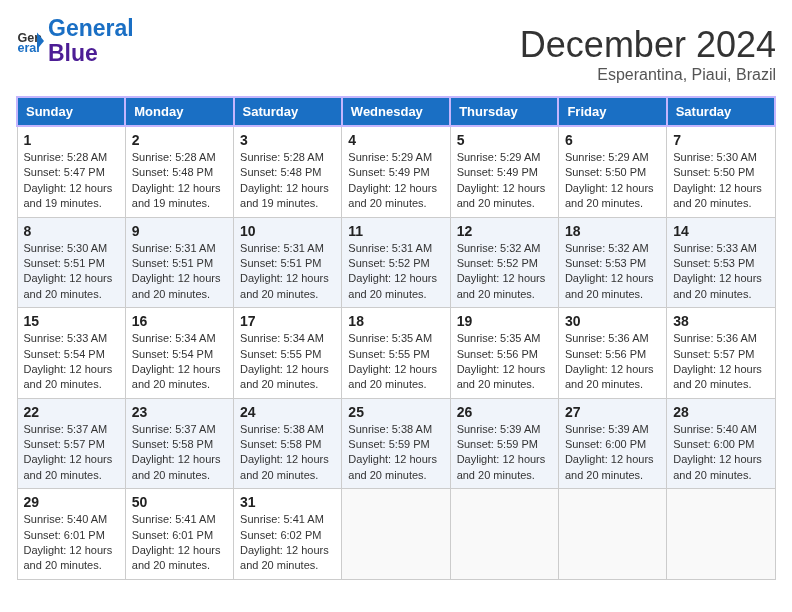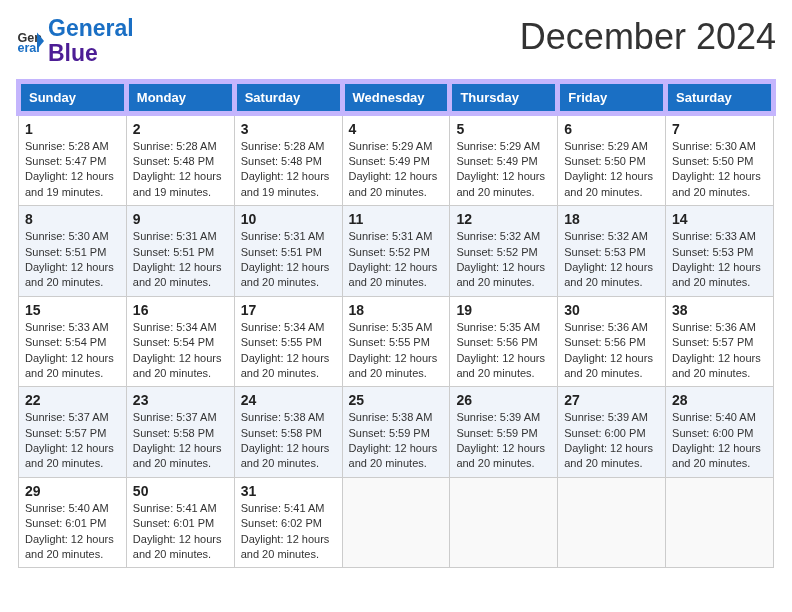--- a/index.html
+++ b/index.html
@@ -27,20 +27,21 @@
       color: #333;
       line-height: 1.1;
     }
     .logo-text span { color: #1a6fc4; }
     .logo-icon {
       width: 28px;
       height: 28px;
     }
     .title-block {
       text-align: right;
+      margin-top: 8px;
     }
     .month-title {
       font-size: 36px;
       font-weight: normal;
       color: #333;
     }
     .subtitle {
       font-size: 16px;
       color: #555;
     }
@@ -49,21 +50,21 @@
       border-collapse: collapse;
       font-size: 11px;
     }
     .calendar th {
       background: #1a6fc4;
       color: #fff;
       text-align: left;
       padding: 6px 8px;
       font-size: 13px;
       font-weight: bold;
-      border: 5px solid #c4b5fd;
+      border: 2px solid #c4b5fd;
     }
     .calendar td {
       border: 1px solid #ccc;
       vertical-align: top;
       padding: 5px 6px;
       width: calc(100% / 7);
       min-height: 80px;
       background: #fff;
     }
     .calendar tr:nth-child(even) td {
@@ -96,20 +97,21 @@
       <polygon points="30,8 40,20 30,32" fill="#1a6fc4"></polygon>
     </svg>
     <div>
       <div class="logo-text">
         <span>General</span><br><span style="color:#4c1d95">Blue</span>
       </div>
     </div>
   </div>
   <div class="title-block">
     <div class="month-title">December 2024</div>
+    <div class="subtitle">Esperantina, Piaui, Brazil</div>
   </div>
 </div>
 
 <table class="calendar">
   <thead>
     <tr id="weekday-header">
         <th>Sunday</th>
         <th>Monday</th>
         <th>Saturday</th>
         <th>Wednesday</th>

